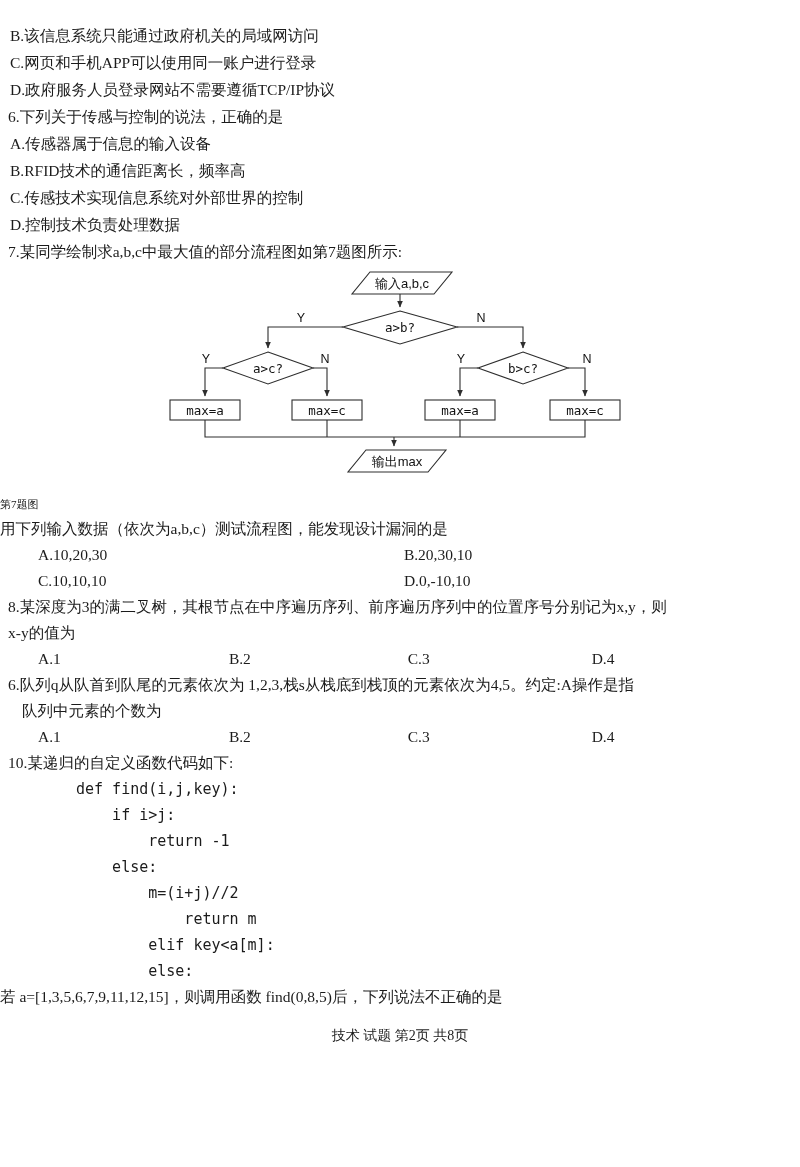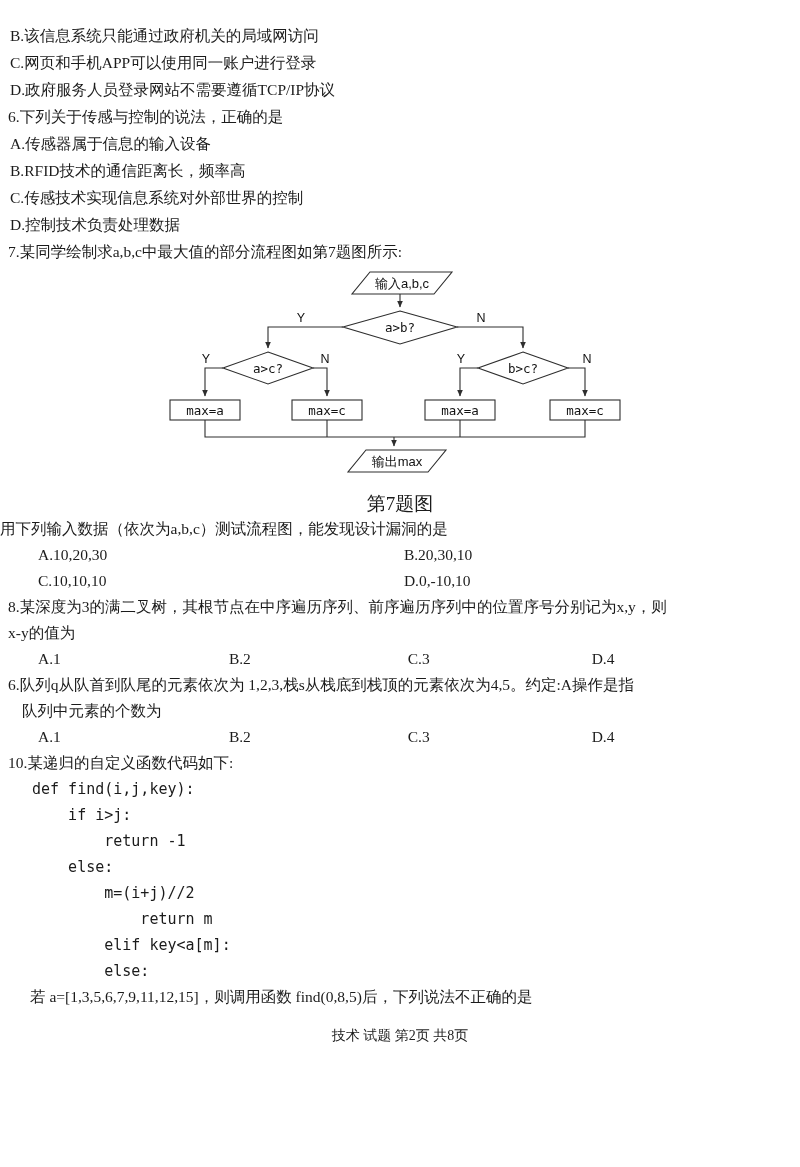--- a/index.html
+++ b/index.html
@@ -26,26 +26,26 @@
   .c3 { width:180px; }
 
   .flowchart { display:block; margin:2px 0 0 0; }
   .shape { fill:#ffffff; stroke:#2e2e2e; stroke-width:1.1; }
   .edge  { fill:none; stroke:#2e2e2e; stroke-width:1.1; }
   .ft    { text-anchor:middle; fill:#111; }
   .ft-cjk  { font-family:"Liberation Sans", sans-serif; font-size:13px; }
   .ft-mono { font-family:"DejaVu Sans Mono", monospace; font-size:12.5px; }
   .ft-yn   { font-family:"Liberation Sans", sans-serif; font-size:12.5px; }
 
-  .fig-caption { text-align:center; line-height:22px; font-size:19px; }
+  .fig-caption { line-height:22px; font-size:11px; }
 
-  .code { margin-left:32px; font-family:"DejaVu Sans Mono", monospace; font-size:15px; }
+  .code { margin-left:76px; font-family:"DejaVu Sans Mono", monospace; font-size:15px; }
   .code .cline { line-height:26px; white-space:pre; }
 
-  .tail { padding-left:30px; line-height:26px; white-space:nowrap; }
+  .tail { line-height:26px; white-space:nowrap; }
 
   .footer { margin-top:16px; text-align:center; font-size:14px; line-height:20px; }
 </style>
 </head>
 <body>
 
 <div class="page">
 
   <section>
     <div class="line opt">B.该信息系统只能通过政府机关的局域网访问</div>

